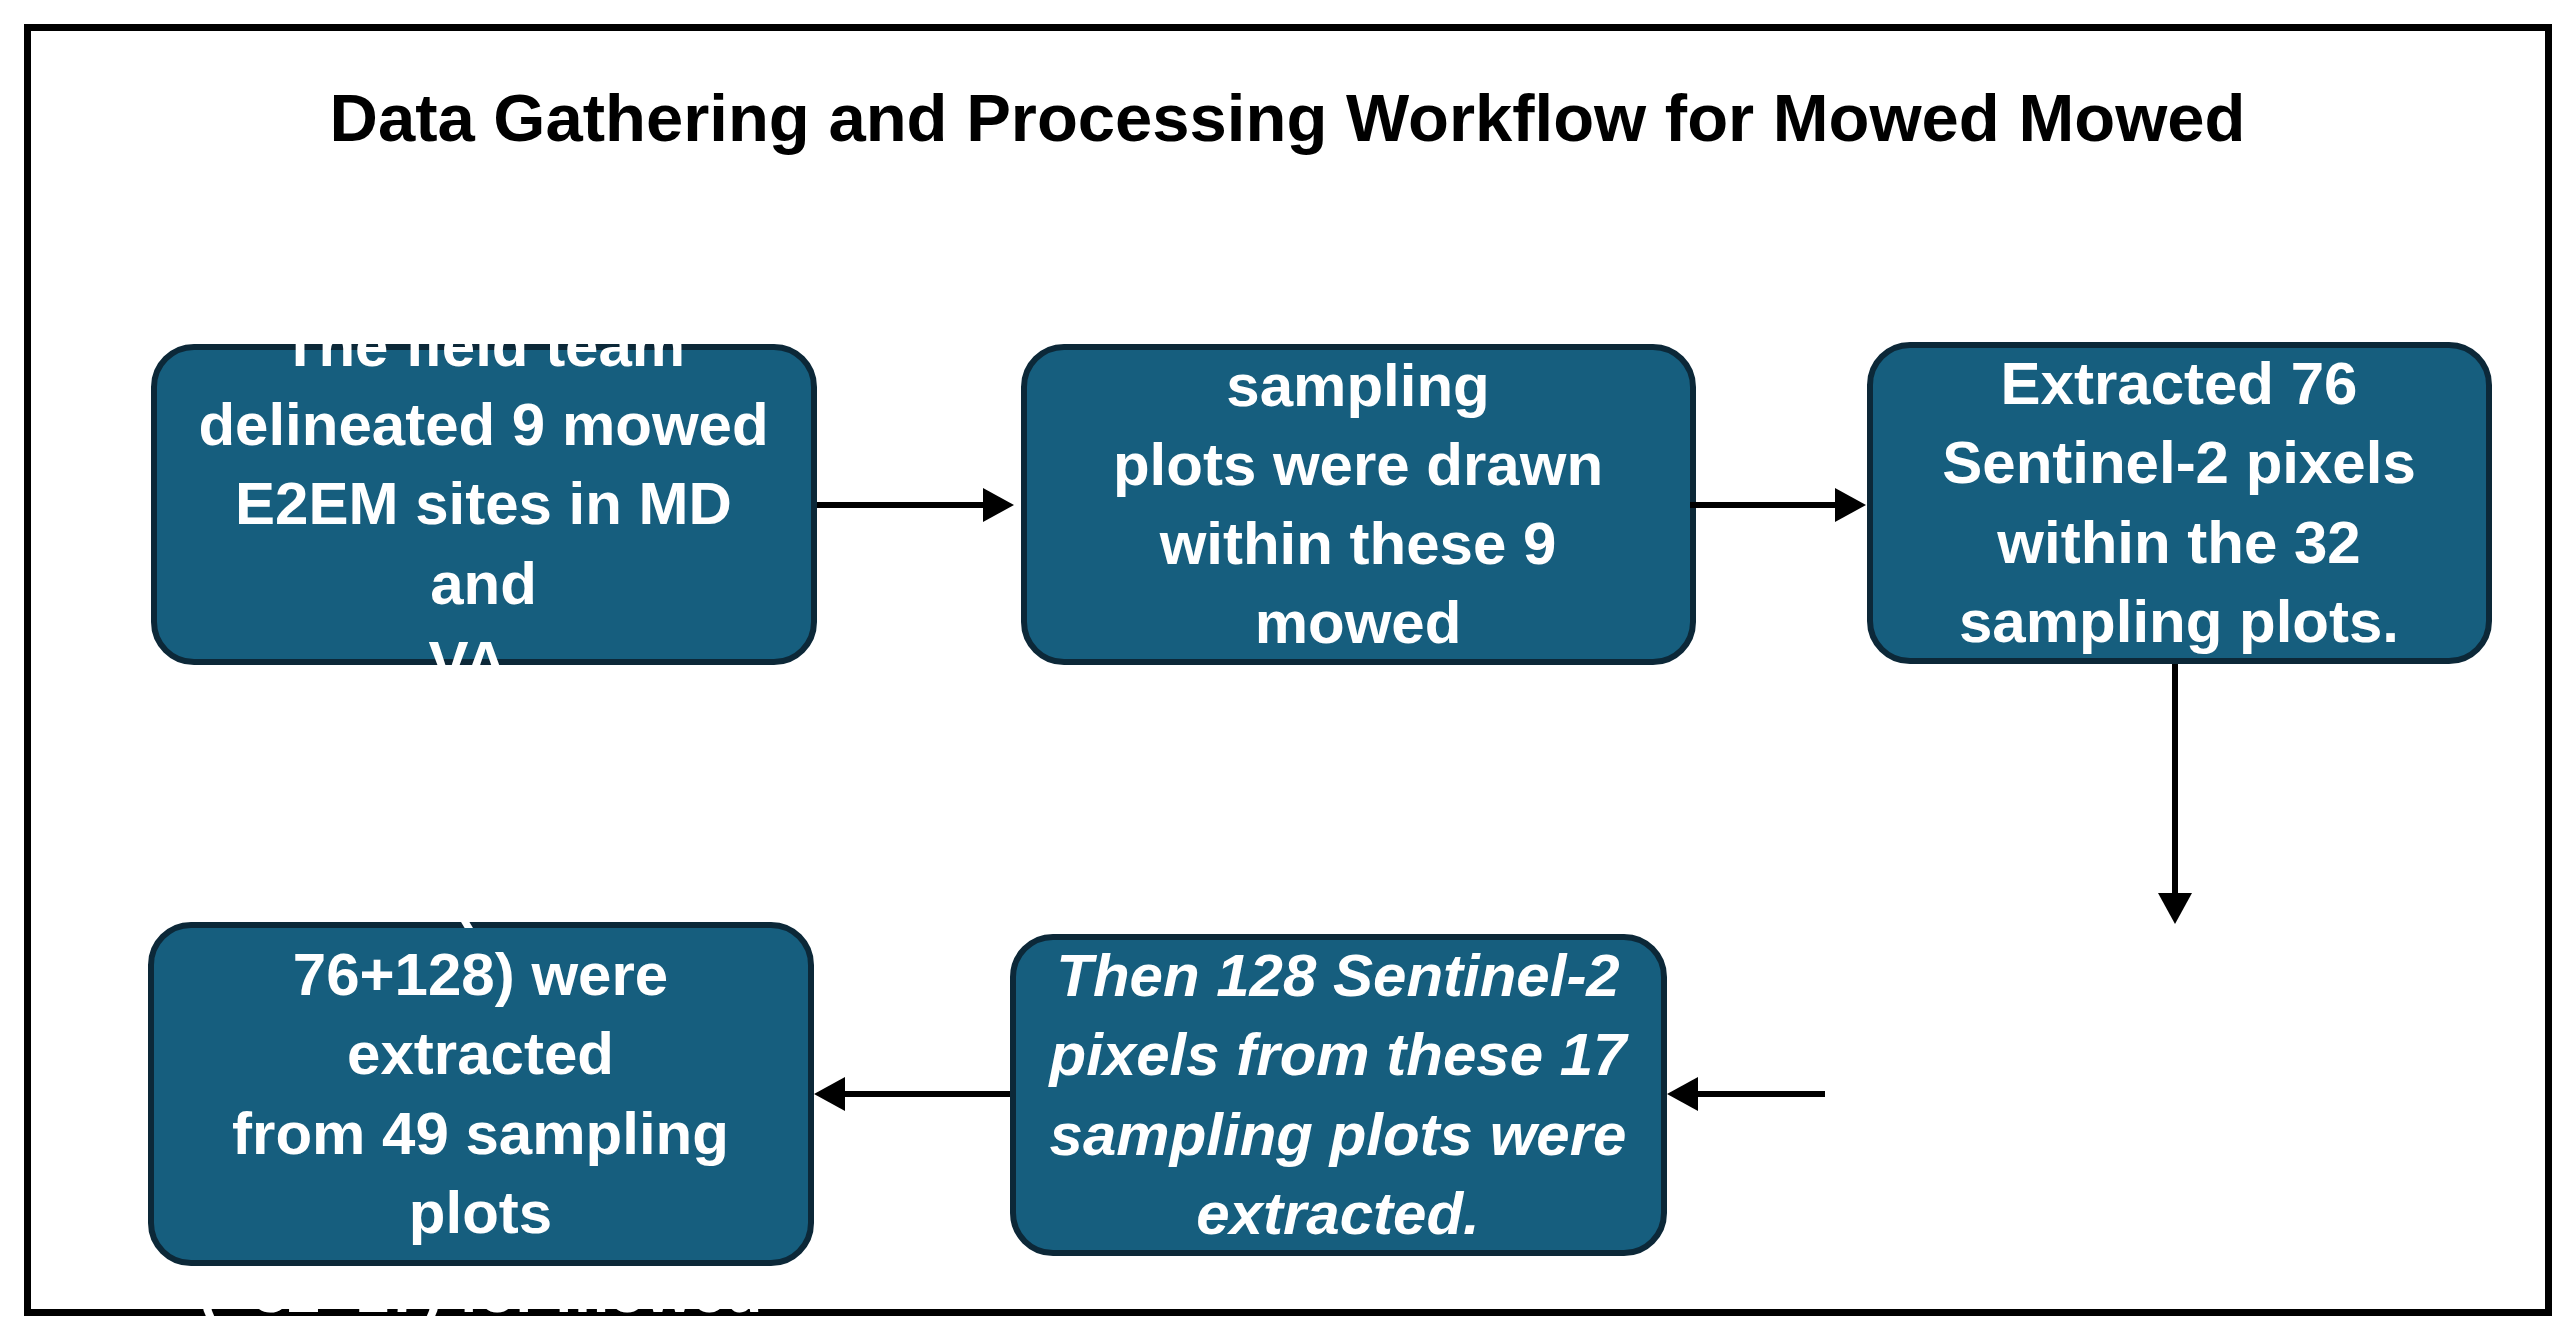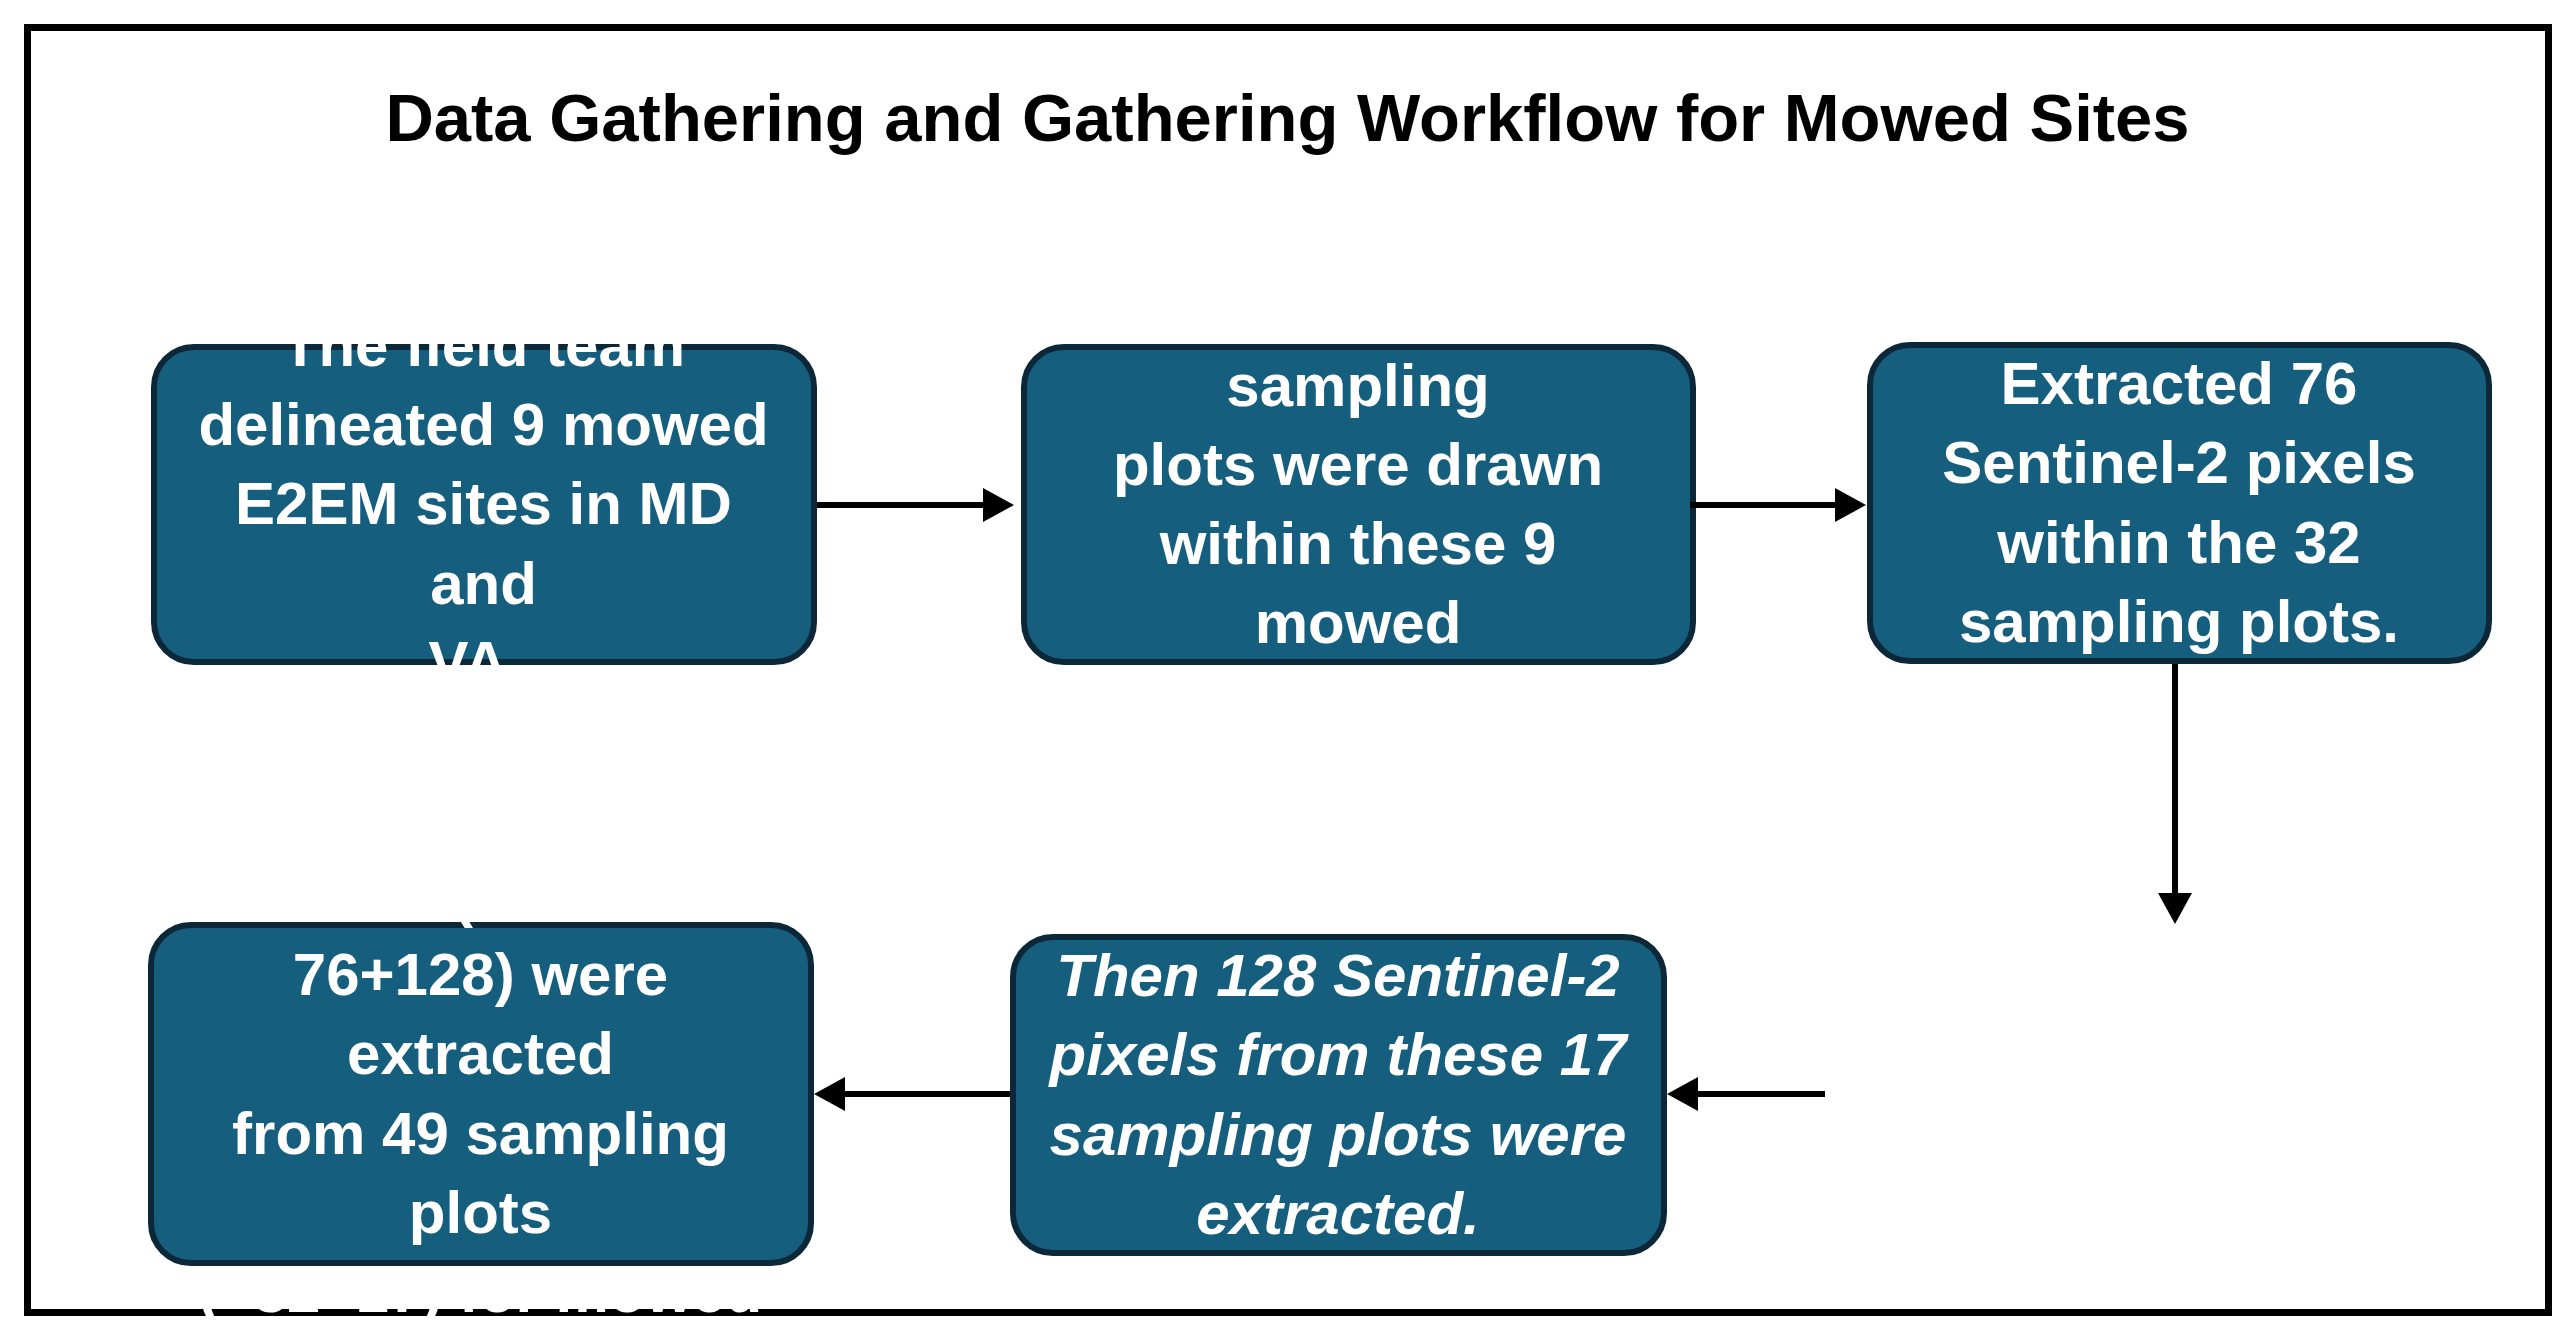--- a/index.html
+++ b/index.html
@@ -105,21 +105,21 @@
   
   .a5s { left: 813px; top: 1060px; width: 166px; height: 6.3px; }
   .a5h { left: 783px; top: 1046px; }
 </style>
 </head>
 <body>
 
 <div class="canvas">
   <div class="frame">
 
-    <h1 class="title">Data Gathering and Gathering Workflow for Mowed Sites</h1>
+    <h1 class="title">Data Gathering and Processing Workflow for Mowed Mowed</h1>
 
     <div class="node n1">
       <span class="node-text">The field team
 delineated 9 mowed
 E2EM sites in MD and
 VA .</span>
     </div>
     <div class="node n2">
       <span class="node-text">32 (10x10m) sampling
 plots were drawn

